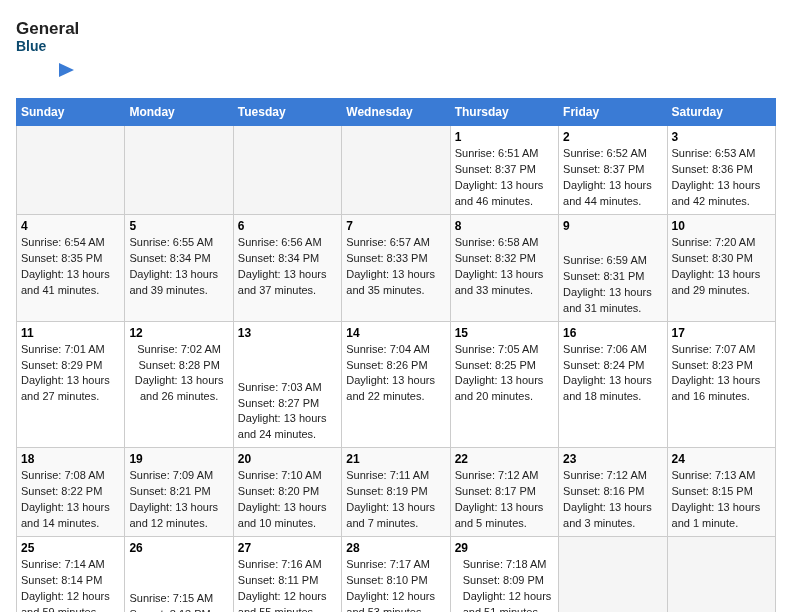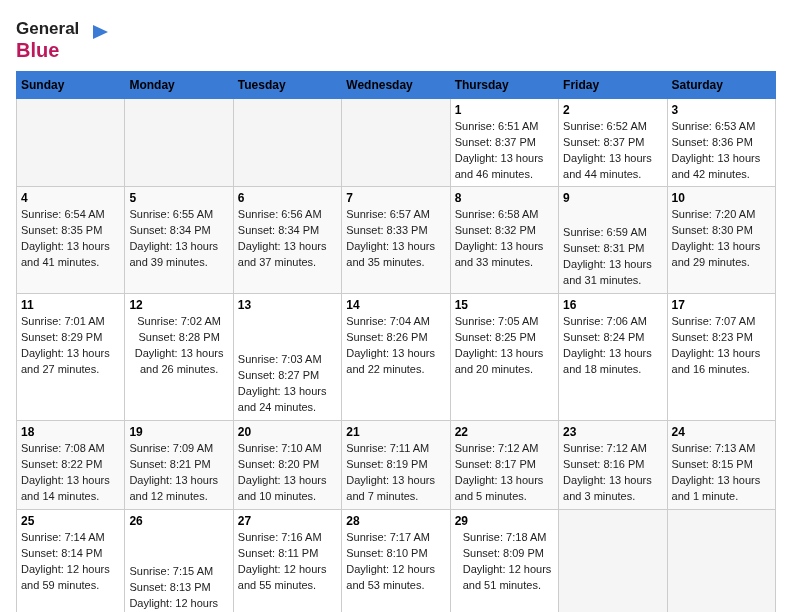--- a/index.html
+++ b/index.html
@@ -33,21 +33,21 @@
       font-size: 15px;
       color: #555;
     }
     .calendar {
       width: 100%;
       border-collapse: collapse;
       font-size: 11px;
     }
     .calendar th {
       background-color: #3a7bd5;
-      color: #000000;
+      color: #ffffff;
       font-weight: bold;
       padding: 6px 4px;
       border: 1px solid #3a7bd5;
       text-align: left;
       font-size: 12px;
     }
     .calendar td {
       border: 1px solid #ccc;
       vertical-align: top;
       padding: 4px;
@@ -75,26 +75,26 @@
     .row-alt td {
       background: #f0f0f0;
     }
   </style>
 </head>
 <body>
 
 <div class="header-area">
   <div class="logo">
     <div>
-      <div style="display:flex;align-items:flex-start;gap:4px;">
+      <div style="display:flex;align-items:flex-end;gap:4px;flex-direction:column;">
         <div>
           <div style="font-size:17px;font-weight:bold;color:#222;line-height:1.1;">
             <span style="color:#222;">General</span>
           </div>
-          <div style="font-size:20px;font-weight:bold;color:#be185d;line-height:1.1;">Blue</div>
+          <div style="font-size:14px;font-weight:bold;color:#0c4a6e;line-height:1.1;">Blue</div>
         </div>
         <svg width="30" height="30" viewBox="0 0 30 30">
           <polygon points="10,5 25,12 10,19 10,5" fill="#3a7bd5"></polygon>
         </svg>
       </div>
     </div>
   </div>
   <div class="title-area">
     <div class="main-title"></div>
     <div class="subtitle"></div>

